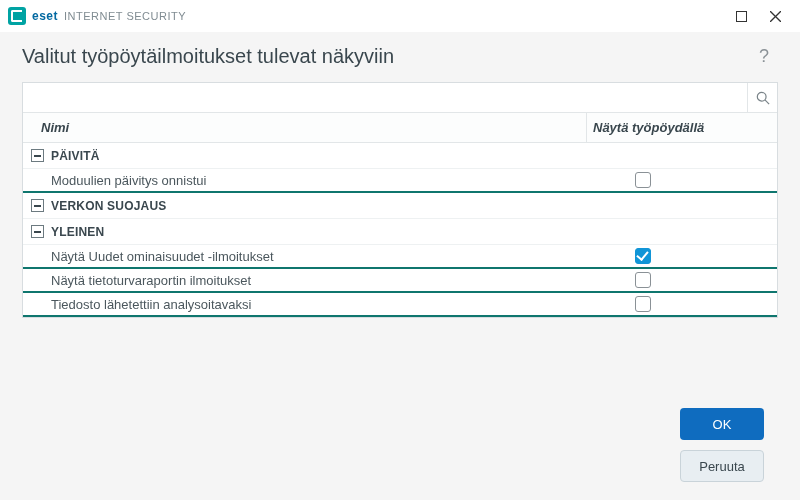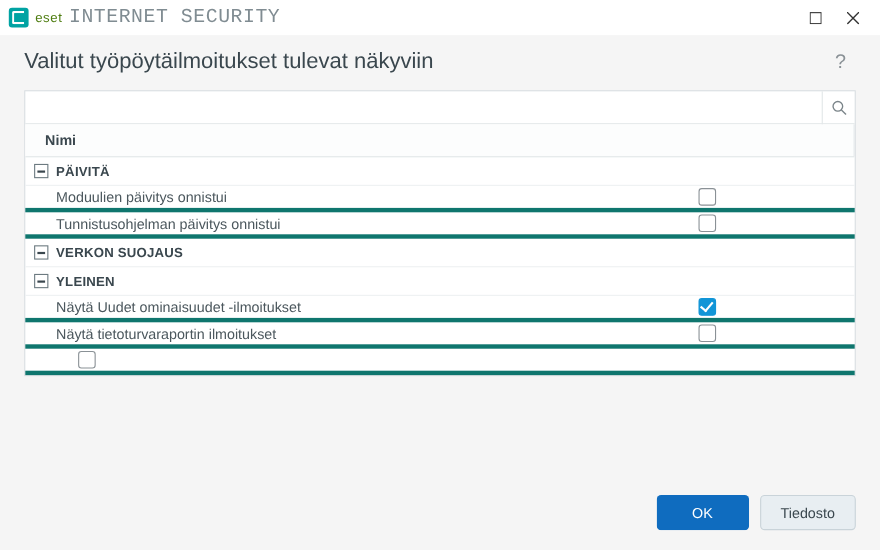--- a/index.html
+++ b/index.html
@@ -23,22 +23,22 @@
   .brand { display: flex; align-items: center; gap: 6px; }
   .brand-logo {
     width: 18px; height: 18px; background: #00a3a3;
     border-radius: 3px; position: relative;
   }
   .brand-logo::after {
     content: ""; position: absolute; inset: 3px 4px 3px 3px;
     border: 2px solid #fff; border-right: none;
     border-radius: 2px 0 0 2px;
   }
-  .brand-main { font-weight: 400; color: #4d7c0f; letter-spacing: 0.5px; font-size: 12px; }
-  .brand-sub  { font-weight: 300; color: #808c92; letter-spacing: 0.5px; font-size: 18px; font-family: Liberation Mono, monospace; }
+  .brand-main { font-weight: 700; color: #0369a1; letter-spacing: 0.5px; font-size: 12px; }
+  .brand-sub  { font-weight: 300; color: #808c92; letter-spacing: 0.5px; font-size: 11px; }
   .titlebar-spacer { flex: 1; }
   .win-btn {
     width: 34px; height: 28px; display: flex; align-items: center;
     justify-content: center; color: #333;
   }
   .win-btn svg { width: 11px; height: 11px; }
   
   .heading {
     display: flex; align-items: center;
     padding: 12px 24px 14px 22px;
@@ -71,21 +71,21 @@
   .search-ico {
     width: 30px; height: 30px; display: flex; align-items: center;
     justify-content: center; border-left: 1px solid #e2e6e8;
     color: #7a8489;
   }
   .search-ico svg { width: 14px; height: 14px; }
   .thead {
     display: flex; align-items: center;
     height: 30px; border-bottom: 1px solid #e2e6e8;
     background: #fcfdfd;
-    font-weight: 600; color: #3a474e;
+    font-weight: 600; color: #3a474e; font-style: italic;
   }
   .col-name { flex: 1; padding-left: 18px; }
   .col-chk  { width: 190px; padding-left: 6px; }
   .thead .col-name, .thead .col-chk { border-right: 1px solid #e2e6e8; height:100%; display:flex; align-items:center; }
   .thead .col-chk { border-right: none; }
   .group {
     display: flex; align-items: center;
     height: 26px; padding-left: 8px;
     font-weight: 700; color: #3a474e; letter-spacing: 0.2px;
     border-bottom: 1px solid #eef1f2;
@@ -94,42 +94,42 @@
   .collapse {
     width: 13px; height: 13px; border: 1px solid #6c7a80;
     margin-right: 7px; position: relative; background:#fff;
   }
   .collapse::after {
     content: ""; position: absolute; left: 2px; right: 2px; top: 5px;
     height: 1.5px; background: #3a474e;
   }
   .row {
     display: flex; align-items: center;
-    height: 24px; border-bottom: 4px solid #0f766e;
+    height: 24px; border-bottom: 2px solid #0f766e;
     color: #4b575d;
   }
   .row .col-name { padding-left: 28px; }
   .row .col-chk  { display:flex; align-items:center; padding-left: 48px; }
   .chk {
     width: 16px; height: 16px; border: 1.5px solid #8a9196;
     border-radius: 3px; background: #fff; position: relative;
   }
   .chk.checked {
     background: #1195d7; border-color: #1195d7;
   }
   .chk.checked::after {
     content: ""; position: absolute;
     left: 3px; top: 0px; width: 5px; height: 9px;
     border: solid #fff; border-width: 0 2px 2px 0;
     transform: rotate(40deg);
   }
   
   .footer {
-    position: absolute; right: 22px; bottom: 18px;
-    display: flex; gap: 10px;
+    position: absolute; right: 36px; bottom: 18px;
+    display: flex; gap: 10px; flex-direction: column;
   }
   .btn {
     min-width: 84px; height: 32px; border-radius: 4px;
     border: 1px solid transparent;
     font-size: 13px; display:flex; align-items:center; justify-content:center;
     padding: 0 18px;
   }
   .btn-primary {
     background: #0f6cbf; color: #fff;
   }
@@ -173,38 +173,33 @@
     <input class="search-input" placeholder="" style="">
     <div class="search-ico">
       <svg viewBox="0 0 16 16">
         <circle cx="6.5" cy="6.5" r="5" fill="none" stroke="currentColor" stroke-width="1.4"></circle>
         <line x1="10.2" y1="10.2" x2="15" y2="15" stroke="currentColor" stroke-width="1.4"></line>
       </svg>
     </div>
   </div>
   <div class="thead">
     <div class="col-name">Nimi</div>
+    <div class="col-chk">Näytä työpöydällä</div>
   </div>
   <div id="tbody">
       <div class="group">
         <span class="collapse"></span>
         <span>PÄIVITÄ</span>
       </div>
       <div class="row">
         <div class="col-name">Moduulien päivitys onnistui</div>
         <div class="col-chk">
           <div class="chk"></div>
         </div>
       </div>
-      <div class="row">
-        <div class="col-name">Tunnistusohjelman päivitys onnistui</div>
-        <div class="col-chk">
-          <div class="chk"></div>
-        </div>
-      </div>
       <div class="group">
         <span class="collapse"></span>
         <span>VERKON SUOJAUS</span>
       </div>
       <div class="group">
         <span class="collapse"></span>
         <span>YLEINEN</span>
       </div>
       <div class="row">
         <div class="col-name">Näytä Uudet ominaisuudet -ilmoitukset</div>
@@ -212,23 +207,24 @@
           <div class="chk checked"></div>
         </div>
       </div>
       <div class="row">
         <div class="col-name">Näytä tietoturvaraportin ilmoitukset</div>
         <div class="col-chk">
           <div class="chk"></div>
         </div>
       </div>
       <div class="row">
+        <div class="col-name">Tiedosto lähetettiin analysoitavaksi</div>
         <div class="col-chk">
           <div class="chk"></div>
         </div>
       </div>
     </div>
 </div>
 
 <div class="footer">
   <div class="btn btn-primary">OK</div>
-  <div class="btn btn-secondary">Tiedosto</div>
+  <div class="btn btn-secondary">Peruuta</div>
 </div>
 
 </body></html>

